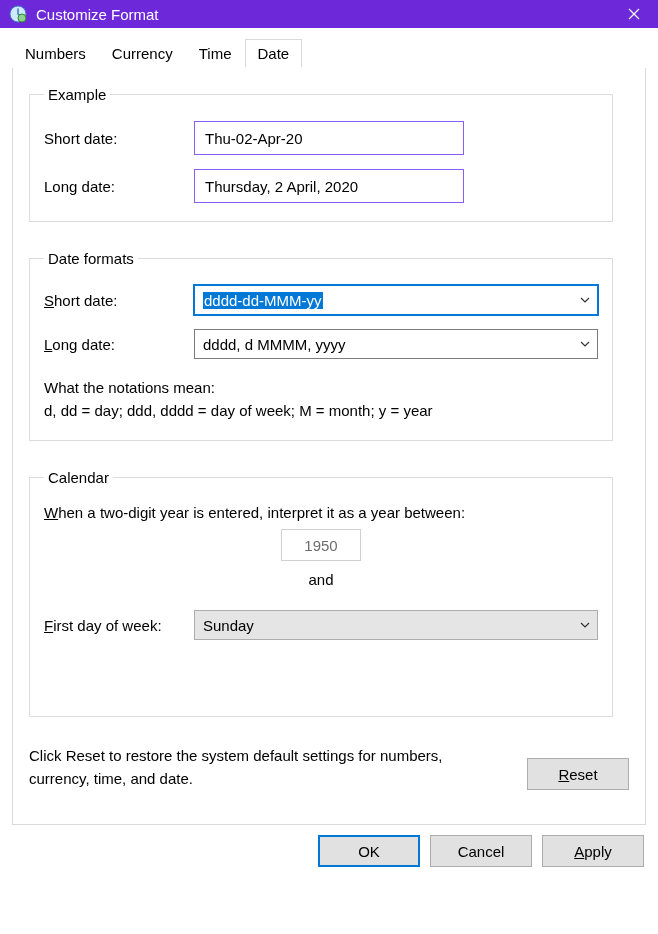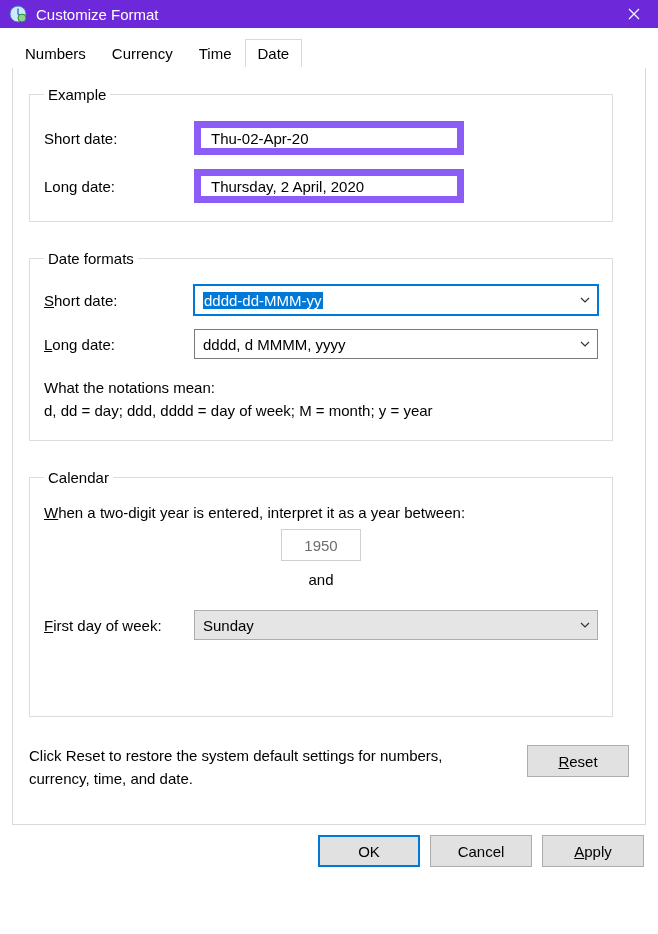--- a/index.html
+++ b/index.html
@@ -73,21 +73,21 @@
     position: relative;
   }
   fieldset.group > legend {
     padding: 0 4px;
     font-size: 15px;
   }
   .row { display: flex; align-items: center; margin-bottom: 14px; }
   .row:last-child { margin-bottom: 0; }
   .lbl { width: 150px; }
   .readonly-box {
-    border: 7px solid #8b5cf6;
+    border: 1px solid #8b5cf6;
     background: #fff;
     padding: 6px 10px;
     width: 270px;
     height: 34px;
     display: flex; align-items: center;
   }
   .combo {
     position: relative;
     flex: 1;
     height: 30px;
@@ -147,21 +147,21 @@
   .spinner-btn {
     width: 18px; flex: 1;
     background: #e1e1e1;
     border: none;
     display: flex; align-items: center; justify-content: center;
     cursor: pointer; padding: 0;
   }
   .spinner-btn + .spinner-btn { border-top: 1px solid #7a7a7a; }
   fieldset.calendar { min-height: 248px; }
   .reset-area {
-    display: flex; align-items: flex-start;
+    display: flex; align-items: flex-end;
     margin: 24px 0 14px 0;
     gap: 20px;
   }
   .reset-text { flex: 1; line-height: 1.5; }
   .btn {
     min-width: 102px;
     height: 32px;
     border: 1px solid #adadad;
     background: #e1e1e1;
     font-family: inherit;

